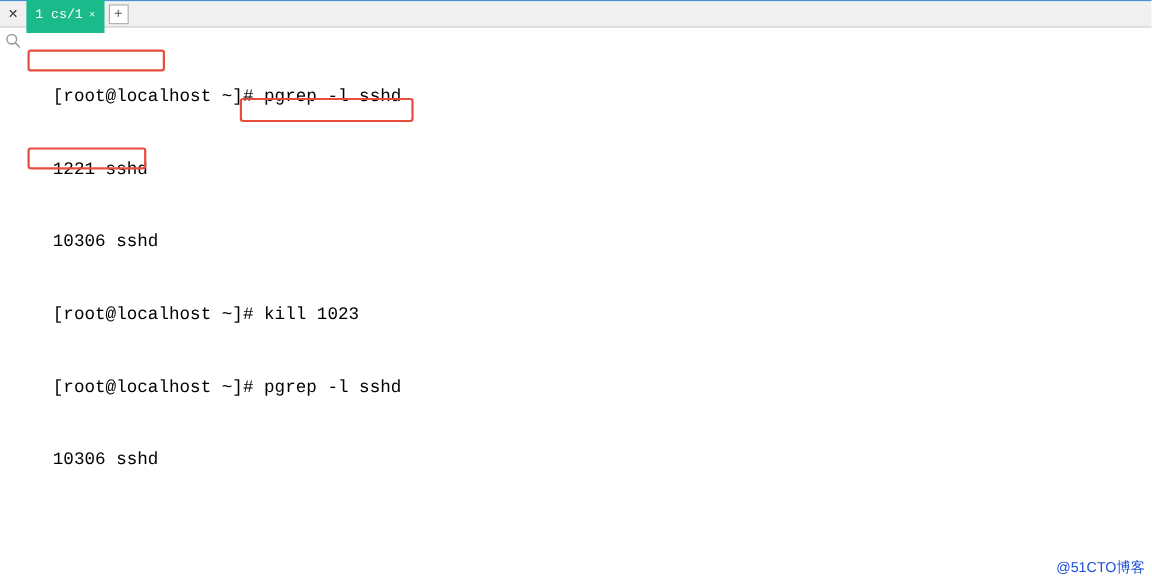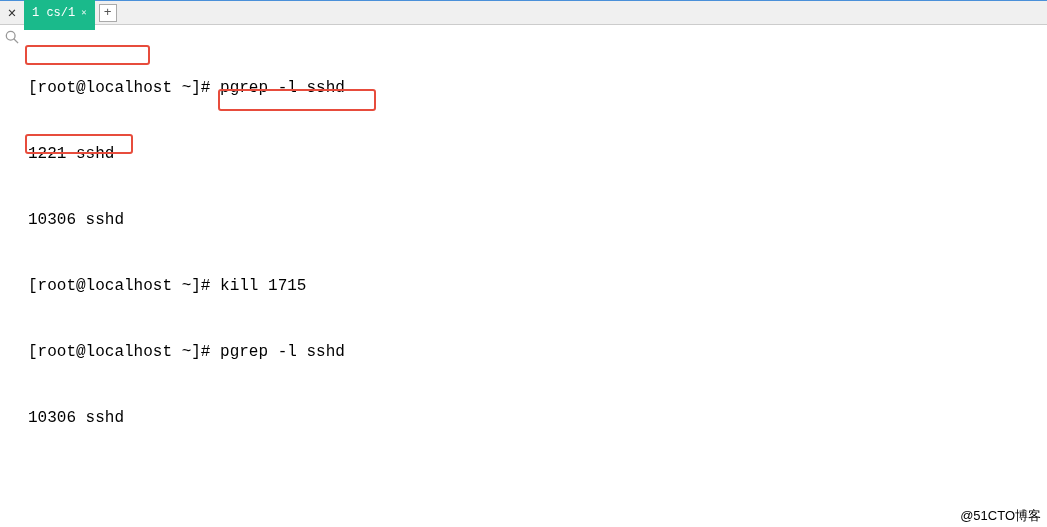--- a/index.html
+++ b/index.html
@@ -84,36 +84,37 @@
       stroke-width: 1.5;
     }
     .terminal {
       padding: 8px 0 0 28px;
       line-height: 22px;
       color: #000;
       white-space: pre;
     }
     .term-line {
       position: relative;
+      margin-left: 20px;
     }
     .highlight-box {
       position: absolute;
       border: 2px solid #e74c3c;
       border-radius: 3px;
       pointer-events: none;
     }
     .box1 { left: 25px; top: 45px; width: 125px; height: 20px; }
     .box2 { left: 218px; top: 89px; width: 158px; height: 22px; }
     .box3 { left: 25px; top: 134px; width: 108px; height: 20px; }
     .watermark {
       position: absolute;
       bottom: 2px;
       right: 6px;
       font-size: 13px;
-      color: #000000;
+      color: #1d4ed8;
       font-family: Arial, sans-serif;
       text-align: right;
     }
   </style>
 </head>
 <body>
 
 <div class="header-bar">
   <div class="close-btn">✕</div>
   <div class="tab">
@@ -127,21 +128,21 @@
   <svg class="search-icon" viewBox="0 0 16 16">
     <circle cx="6.5" cy="6.5" r="5"></circle>
     <line x1="10" y1="10" x2="15" y2="15"></line>
   </svg>
 </div>
 
 <div class="terminal">
   <div class="term-line"><span>[root@localhost ~]# </span><span>pgrep -l sshd</span></div>
   <div class="term-line"><span>1221 sshd</span></div>
   <div class="term-line"><span>10306 sshd</span></div>
-  <div class="term-line"><span>[root@localhost ~]# </span><span>kill 1715</span></div>
+  <div class="term-line"><span>[root@localhost ~]# </span><span>kill 1023</span></div>
   <div class="term-line"><span>[root@localhost ~]# </span><span>pgrep -l sshd</span></div>
   <div class="term-line"><span>10306 sshd</span></div>
   
 </div>
 
 <div class="highlight-box box1"></div>
 <div class="highlight-box box2"></div>
 <div class="highlight-box box3"></div>
 
 <div class="watermark">@51CTO博客</div>

